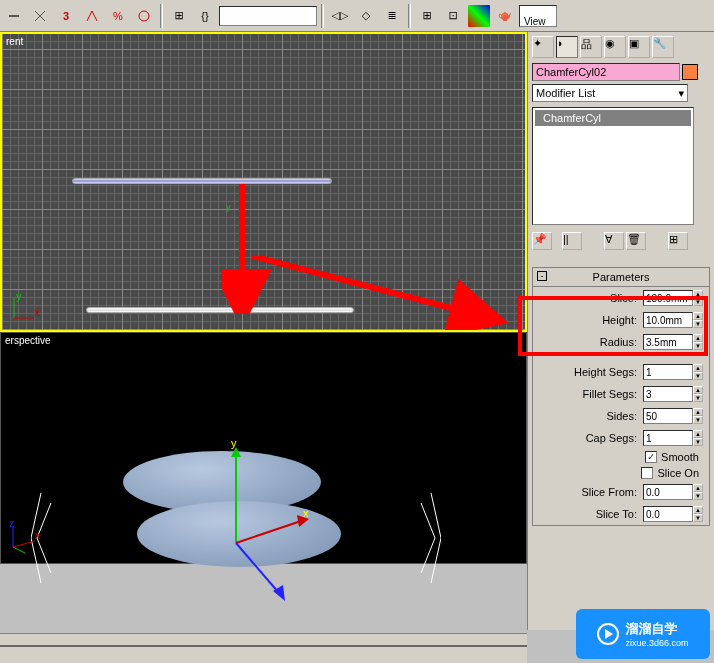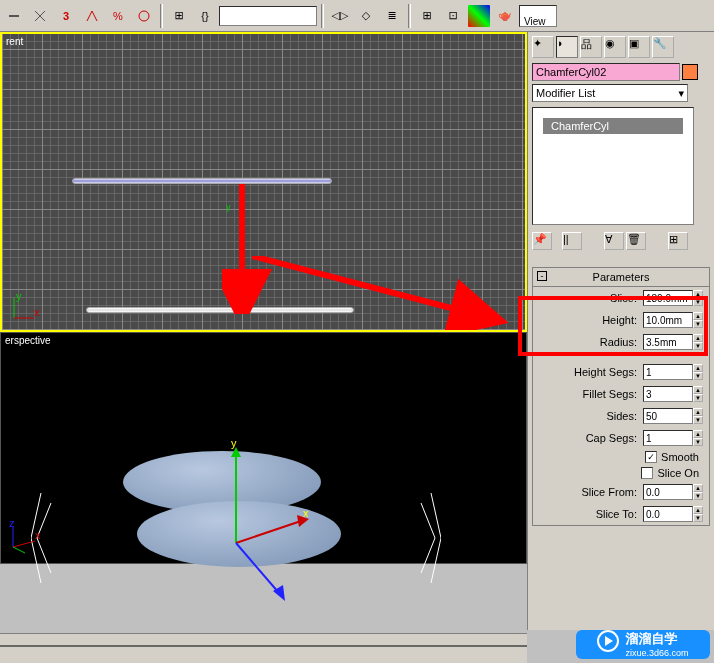--- a/index.html
+++ b/index.html
@@ -19,37 +19,37 @@
 .vp-persp{height:232px;background:#000;position:relative;border:1px solid #555}
 .ellipse{position:absolute;border-radius:50%;background:radial-gradient(ellipse at 40% 30%,#b8c8e0,#7890b0)}
 .panel{width:187px;background:#d4d0c8;border-left:1px solid #808080;padding:4px;display:flex;flex-direction:column;gap:3px}
 .panel-tabs{height:24px;display:flex;gap:2px}
 .ptab{width:22px;height:22px;background:#d4d0c8;border:1px outset #fff}
 .ptab.active{background:#e8e4dc;border:1px inset #808080}
 .name-input{width:148px;height:18px;background:#f9a8d4;border:1px inset #808080;padding:1px 3px}
 .color-sw{width:16px;height:16px;background:#ff8040;border:1px solid #000;margin-left:2px}
 .mod-dd{width:156px;height:18px;background:#fff;border:1px inset #808080;padding:1px 3px;display:flex;align-items:center;justify-content:space-between}
 .mod-stack{width:162px;height:118px;background:#ffffff;border:1px inset #808080;margin-top:2px}
-.mod-item{background:#808080;color:#fff;padding:2px 8px;margin:10px}
+.mod-item{background:#808080;color:#fff;padding:2px 8px;margin:2px}
 .stack-btns{display:flex;gap:2px;margin-top:4px}
 .sb{width:20px;height:18px;background:#d4d0c8;border:1px outset #fff}
 .rollout{margin-top:14px;border:1px solid #808080;position:relative}
 .rollout-hdr{background:#d4d0c8;text-align:center;padding:3px;border-bottom:1px solid #808080;position:relative}
 .rollout-hdr .minus{position:absolute;left:4px;top:3px;width:10px;height:10px;border:1px solid #000;background:#d4d0c8;text-align:center;line-height:8px;font-size:9px}
 .param-row{display:flex;align-items:center;justify-content:flex-end;padding:3px 6px;gap:6px}
 .param-row label{text-align:right}
 .spinner{display:flex;align-items:center}
 .spinner input{width:50px;height:16px;background:#fff;border:1px inset #808080;padding:0 2px;font-size:10px}
 .spin-btns{display:flex;flex-direction:column}
 .spin-btns div{width:10px;height:8px;background:#d4d0c8;border:1px outset #fff;font-size:6px;text-align:center;line-height:6px}
 .chk-row{display:flex;align-items:center;justify-content:flex-end;padding:2px 10px;gap:4px}
 .chk{width:12px;height:12px;background:#fff;border:1px inset #808080;text-align:center;font-size:9px;line-height:10px}
 .highlight{position:absolute;border:4px solid #ff0000;pointer-events:none;z-index:100}
 .timeline{position:absolute;bottom:0;left:0;width:527px;height:30px;background:#d4d0c8;border-top:1px solid #808080}
-.watermark{position:absolute;bottom:4px;right:4px;width:134px;height:29px;background:#1890ff;border-radius:6px;color:#fff;display:flex;justify-content:center;gap:6px;z-index:200;font-size:11px}
+.watermark{position:absolute;bottom:4px;right:4px;width:134px;height:50px;background:#1890ff;border-radius:6px;color:#fff;display:flex;align-items:center;justify-content:center;gap:6px;z-index:200;font-size:11px}
 .big-red-arrow{position:absolute;z-index:50;pointer-events:none}
 </style>
 </head>
 <body>
 
 <div class="toolbar">
   <div class="tb-btn">
       <svg width="14" height="14">
         <path d="M2 7 L12 7" stroke="#555" stroke-width="2"></path>
       </svg>

